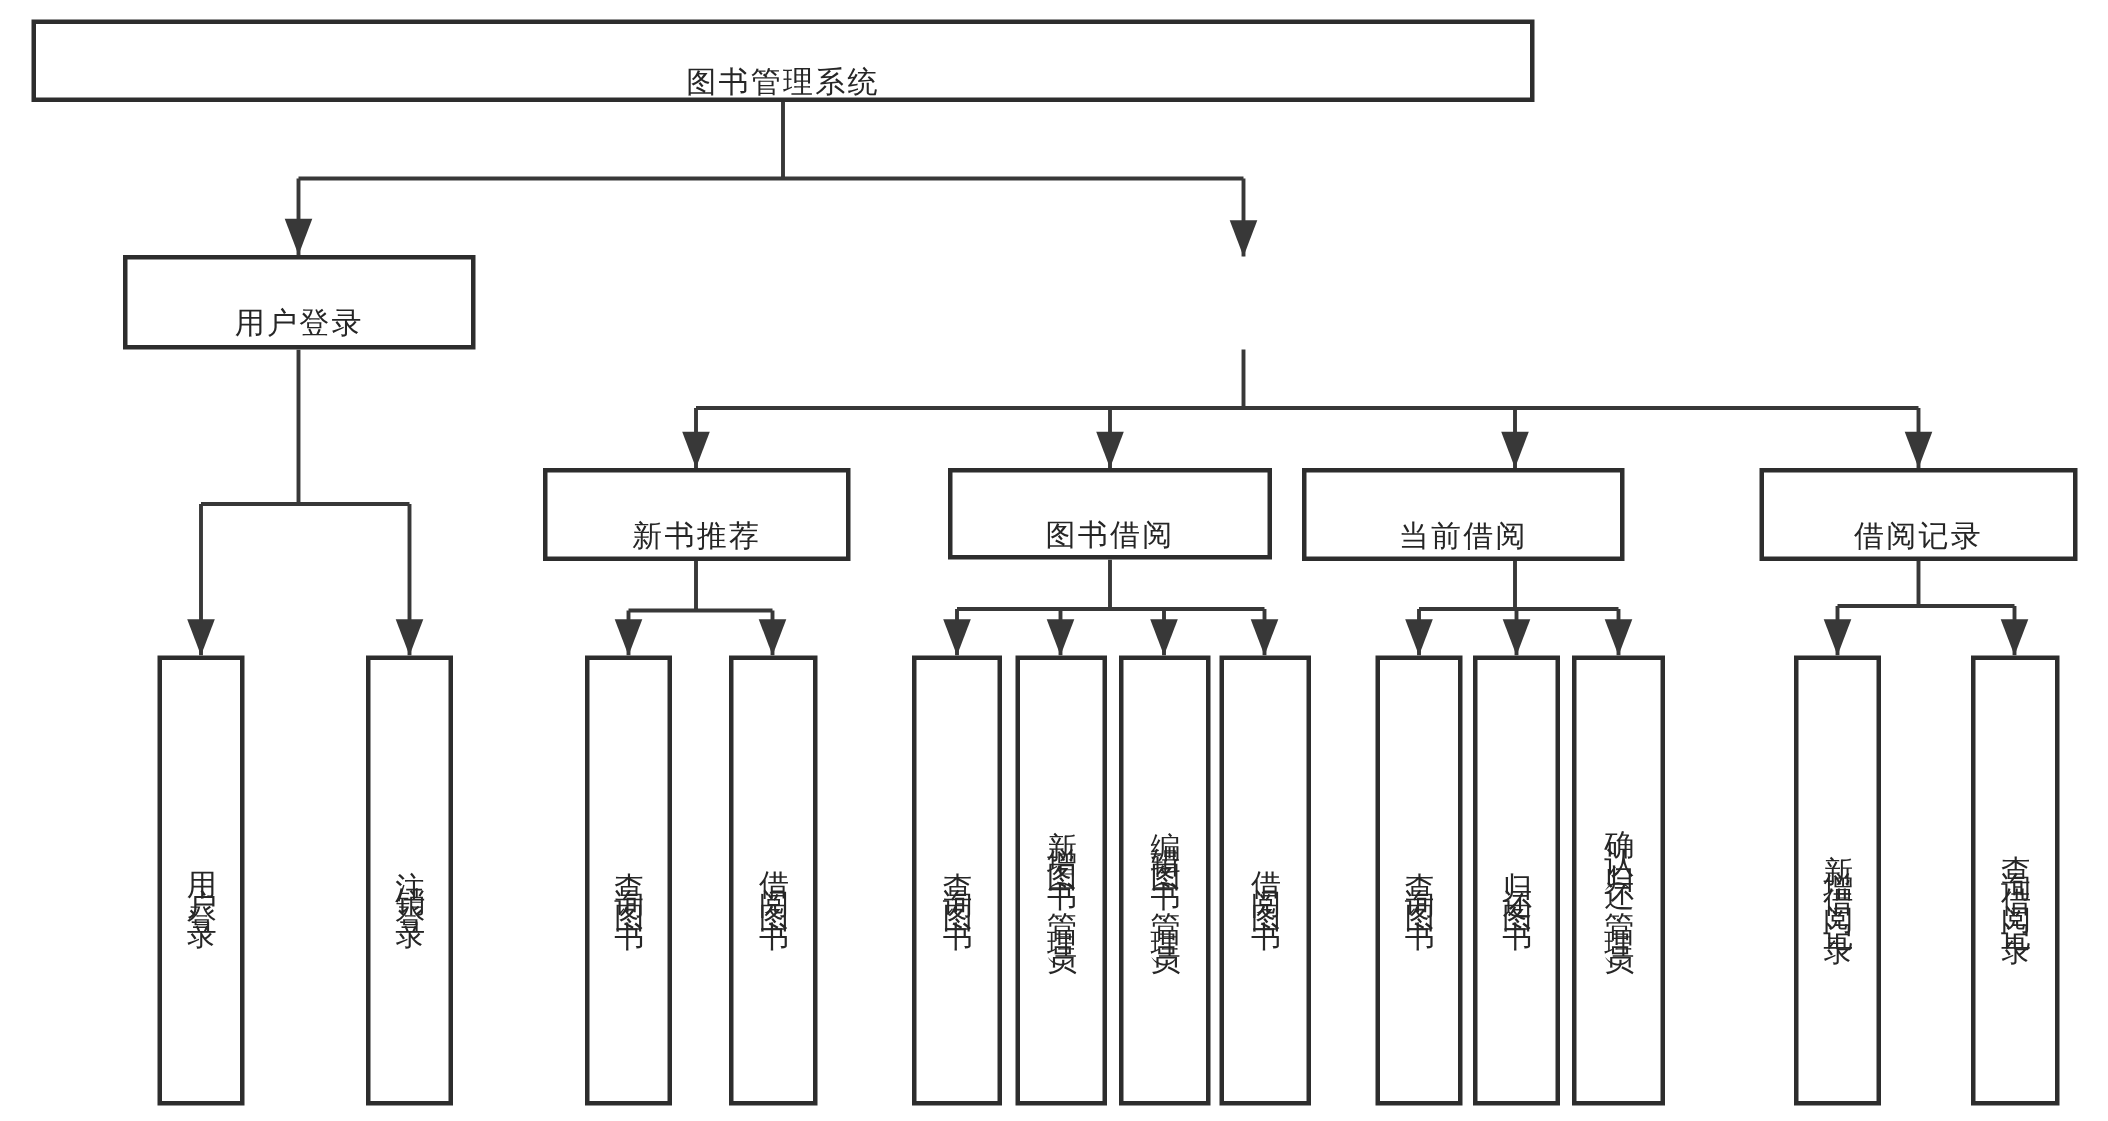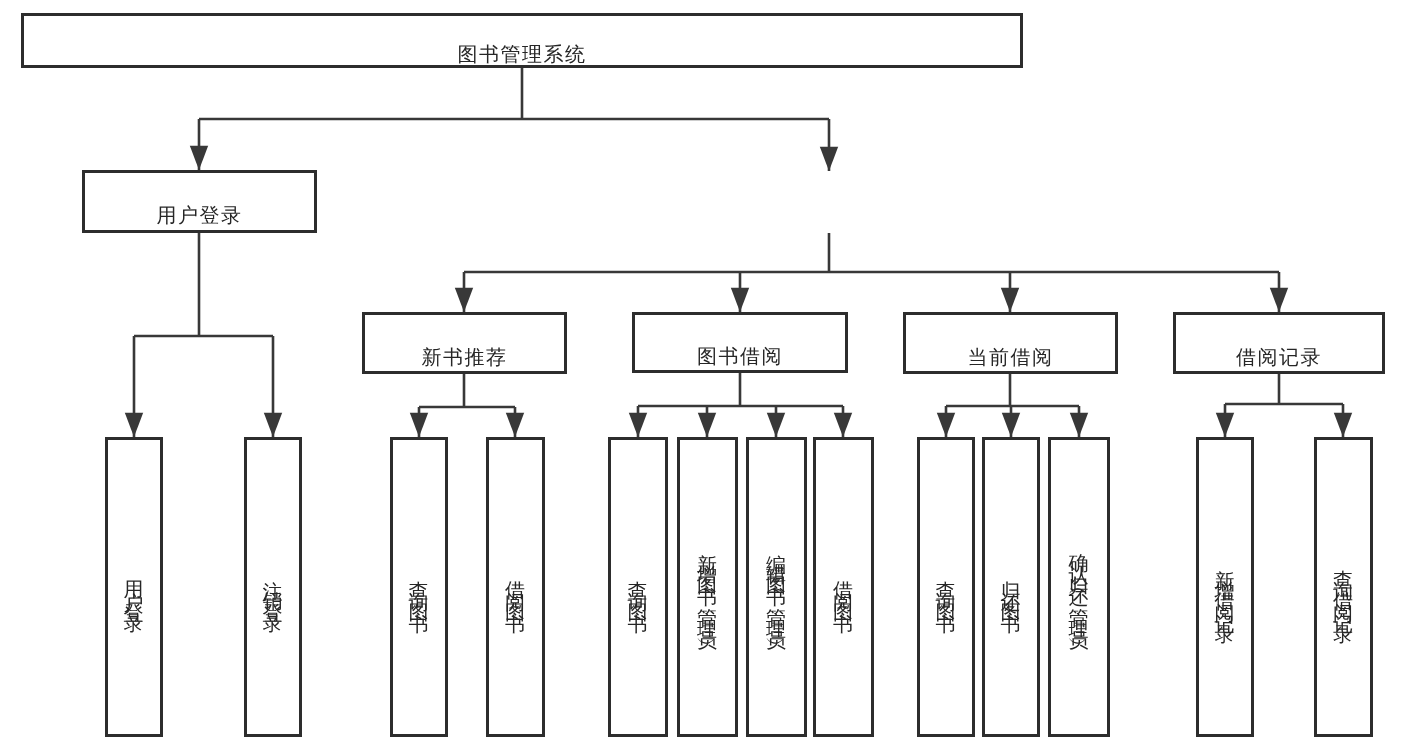--- a/index.html
+++ b/index.html
@@ -135,21 +135,21 @@
   <div class="node h" style="left:82px; top:170px; width:235px; height:63px;">
     <span>用户登录</span>
   </div>
 
   <div class="node h" style="left:632px; top:312px; width:216px; height:61px;">
     <span>图书借阅</span>
   </div>
   <div class="node h" style="left:362px; top:312px; width:205px; height:62px;">
     <span>新书推荐</span>
   </div>
-  <div class="node h" style="left:903px; top:312px; width:215px; height:62px;">
+  <div class="node h" style="left:868px; top:312px; width:215px; height:62px;">
     <span>当前借阅</span>
   </div>
   <div class="node h" style="left:1173px; top:312px; width:212px; height:62px;">
     <span>借阅记录</span>
   </div>
 
   <div class="node v" style="left:105px; top:437px; width:58px; height:300px;">
     <span>用户登录</span>
   </div>
   <div class="node v" style="left:244px; top:437px; width:58px; height:300px;">

